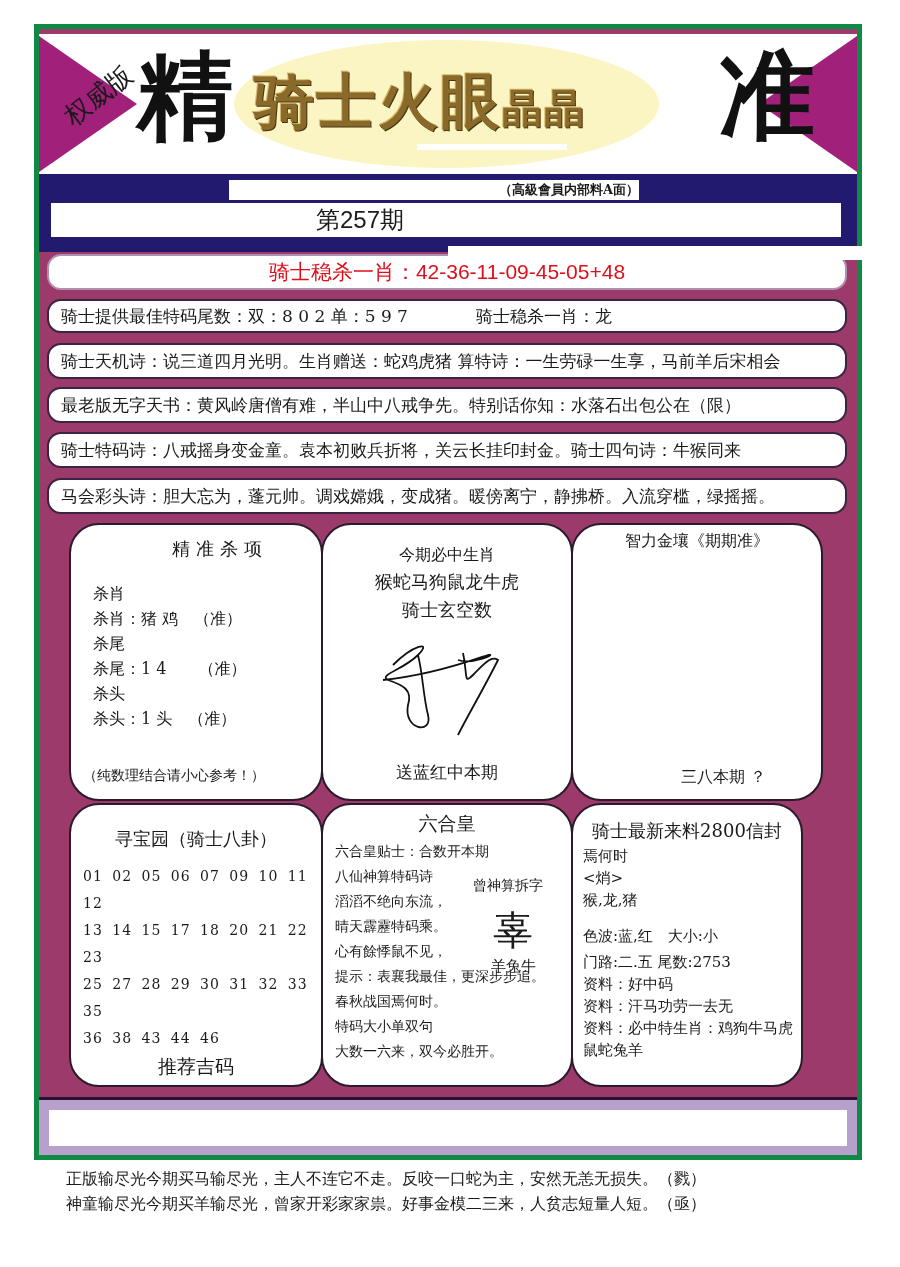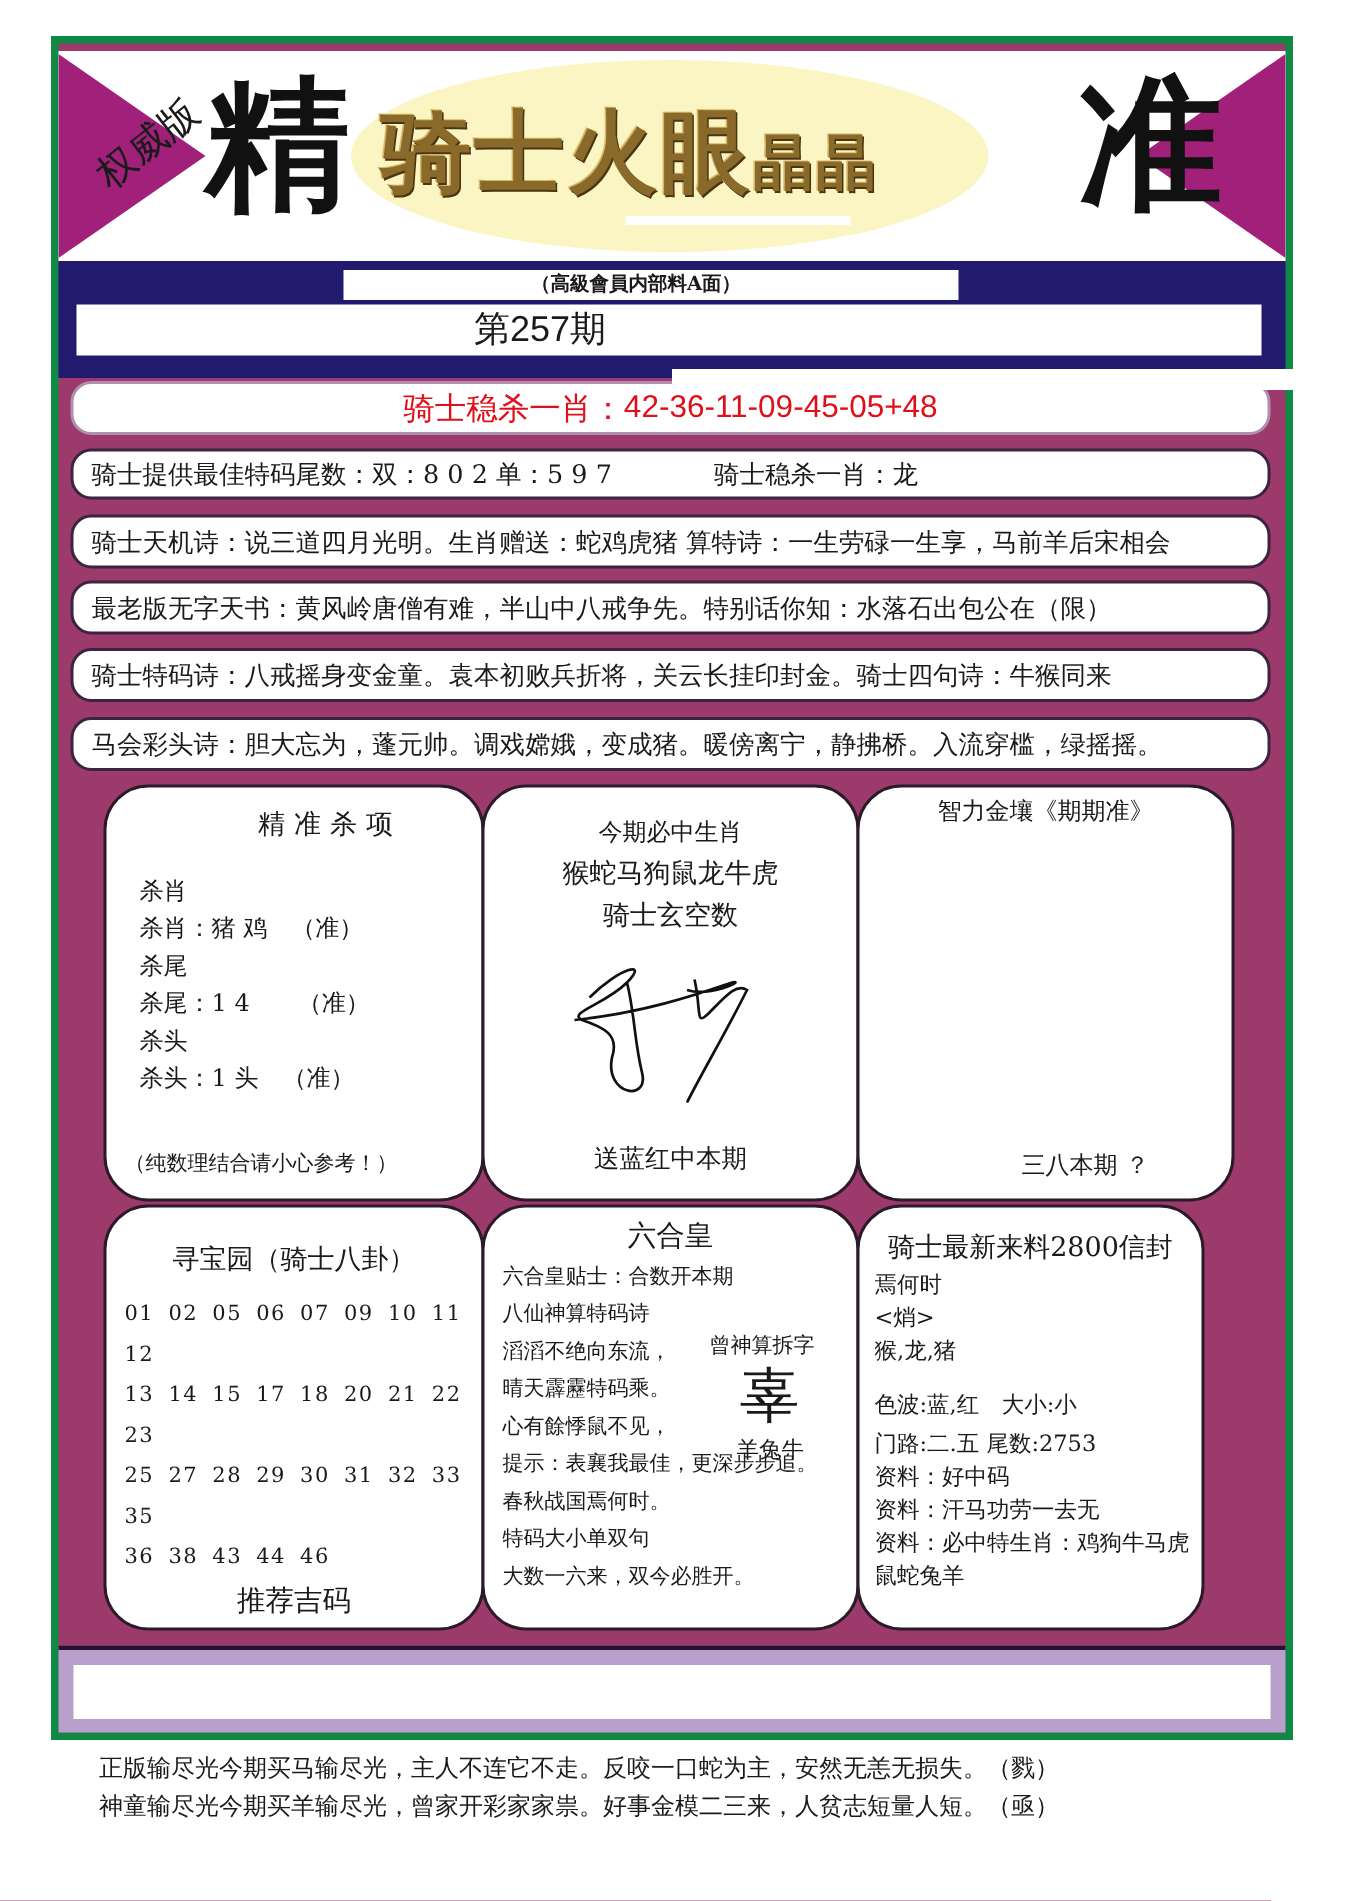--- a/index.html
+++ b/index.html
@@ -28,21 +28,21 @@
              background: #fbf5c4; }
   .gold-title { position: absolute; left: 215px; top: 38px; font-size: 60px; font-weight: bold;
                 color: #8a6a2a; letter-spacing: 2px; line-height: 1;
                 text-shadow: 1px 1px 0 #4a3510, -1px -1px 0 #d7b86a;
                 font-family: Liberation Sans, sans-serif; }
   .gold-title .small { font-size: 40px; }
   .white-strip { position: absolute; left: 378px; top: 110px; width: 150px; height: 6px; background: #fff; }
 
   .navy-band { position: absolute; left: 0; top: 145px; width: 818px; height: 78px; background: #221a6e; }
   .subtitle-bar { position: absolute; left: 190px; top: 6px; width: 410px; height: 20px; background: #fff;
-                  font-size: 13px; text-align: center; padding-right: 20px; line-height: 20px; font-weight: bold; }
+                  font-size: 13px; text-align: right; line-height: 20px; font-weight: bold; }
   .issue-bar { position: absolute; left: 12px; top: 29px; width: 790px; height: 34px; background: #fff;
                font-family: "Liberation Sans", sans-serif; font-size: 24px; line-height: 34px; padding-left: 265px; }
 
   .row-box { position: absolute; left: 8px; width: 800px; background: #fff; border-radius: 14px;
              border: 2px solid #3a2440; font-size: 17px; padding-left: 12px; display: flex; align-items: center;
              font-family: "DejaVu Serif", serif; white-space: nowrap; }
   .result { top: 225px; height: 36px; justify-content: center; padding-left: 0; border-color: #b090b0; }
   .result span { color: #e0101a; font-family: "Liberation Sans", sans-serif; font-size: 21px; }
   .result-whiteout { position: absolute; left: 410px; top: 212px; width: 412px; height: 40px; background: #fff; }
   .card { position: absolute; background: #fff; border: 2px solid #2a1a2a; border-radius: 30px; overflow: hidden;
@@ -153,21 +153,21 @@
         <div>六合皇贴士：合数开本期</div>
         <div>八仙神算特码诗</div>
         <div>滔滔不绝向东流，</div>
         <div>晴天霹靂特码乘。</div>
         <div>心有餘悸鼠不见，</div>
         <div>提示：表襄我最佳，更深步步追。</div>
         <div>春秋战国焉何时。</div>
         <div>特码大小单双句</div>
         <div>大数一六来，双今必胜开。</div>
       </div>
-      <div style="position:absolute;left:150px;top:72px;font-size:14px;margin-top:11px;">曾神算拆字</div>
+      <div style="position:absolute;left:150px;top:72px;font-size:14px;">曾神算拆字</div>
       <div style="position:absolute;left:170px;top:98px;font-size:40px;">辜</div>
       <div style="position:absolute;left:168px;top:152px;font-size:15px;">羊兔牛</div>
     </div>
 
     <div class="card" style="left:532px;top:774px;width:232px;height:284px;">
       <div style="text-align:center;font-size:18px;margin-top:14px;">骑士最新来料2800信封</div>
       <div style="padding:2px 0 0 10px;font-size:15px;line-height:22px;">
         <div>焉何时</div>
         <div>&lt;焇&gt;</div>
         <div>猴,龙,猪</div>

